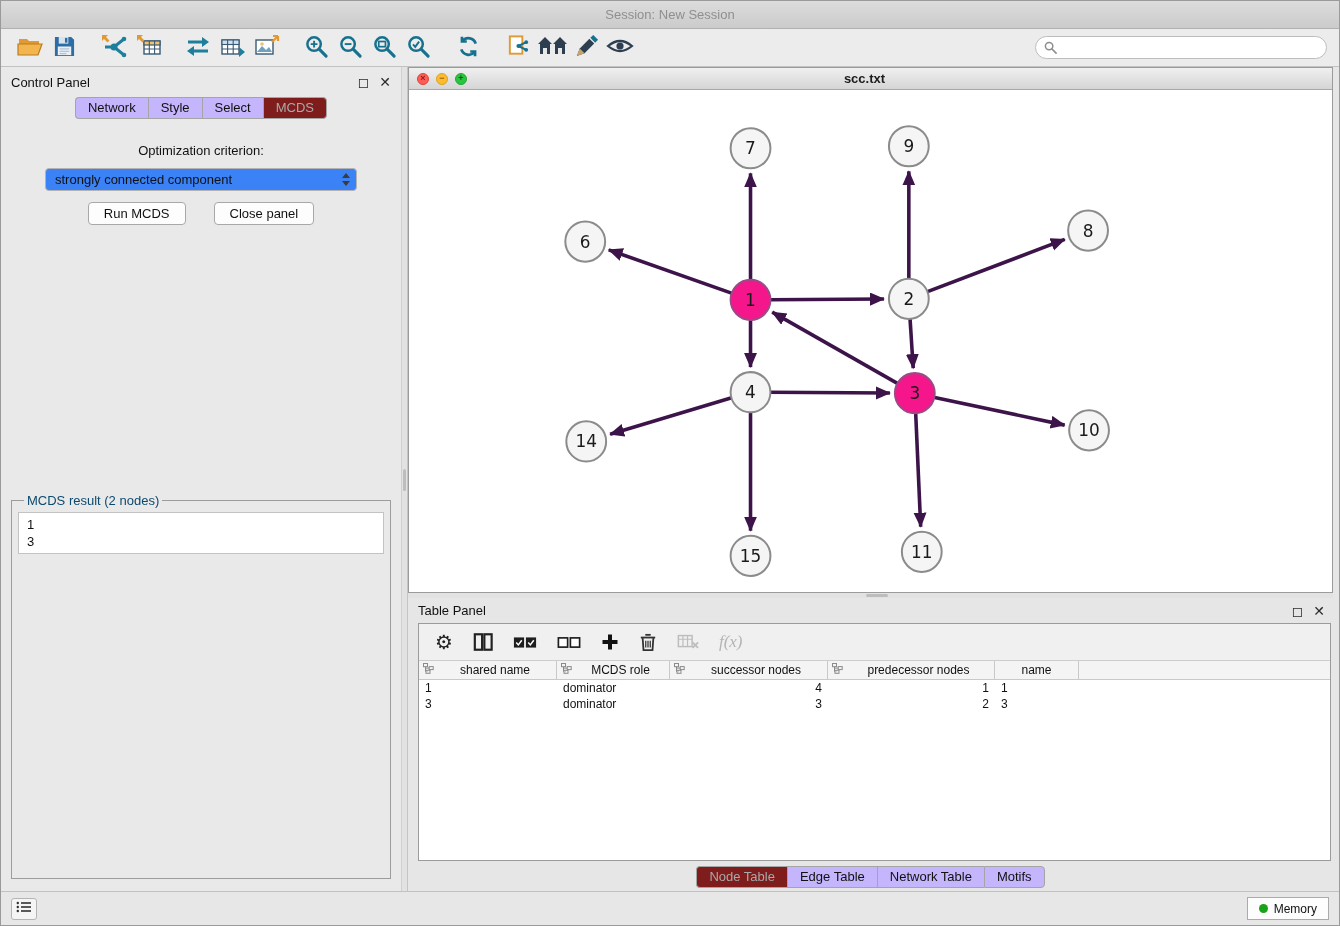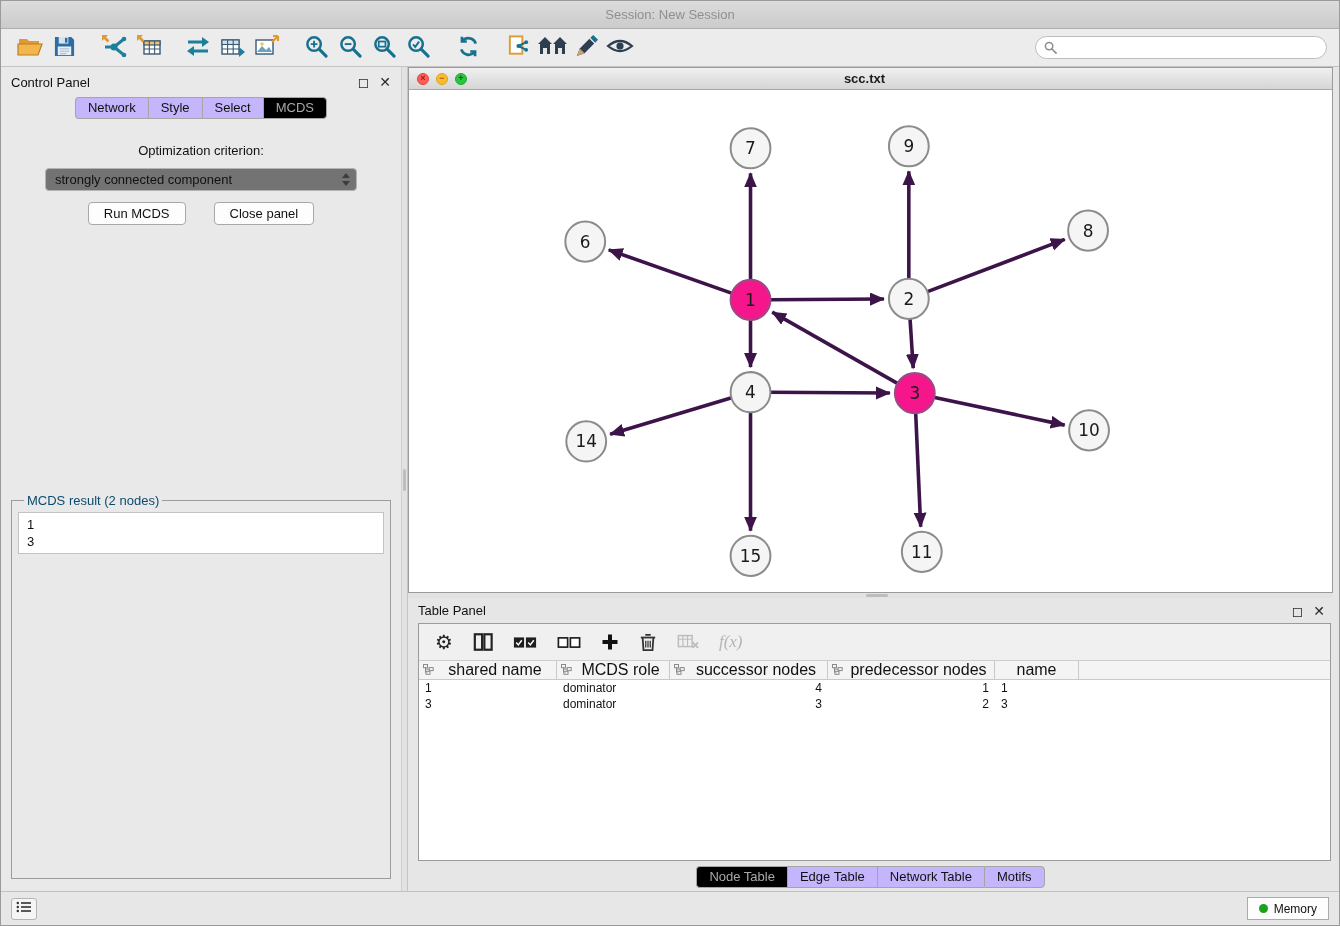--- a/index.html
+++ b/index.html
@@ -31,24 +31,24 @@
   
   .control-panel { width:400px; flex:0 0 400px; background:#e9e9e9; display:flex; flex-direction:column; }
   .panel-header { height:30px; flex:0 0 30px; display:flex; align-items:center; padding:0 10px; }
   .win-btns { margin-left:auto; display:flex; gap:10px; align-items:center; }
   .wb { font-weight:bold; color:#2b2b2b; font-size:14px; line-height:1; cursor:default; }
   .tab-row { display:flex; justify-content:center; flex:0 0 22px; }
   .tab { padding:2px 12px 3px; background:#c4b5fd; border:1px solid #a5a5a5; border-right:none;
     font-size:13px; display:flex; align-items:center; }
   .tab:first-child { border-radius:4px 0 0 4px; }
   .tab:last-child { border-right:1px solid #a5a5a5; border-radius:0 4px 4px 0; }
-  .tab.active { background:#000000; color:#a9a9a9; }
+  .tab.active { background:#7f1d1d; color:#a9a9a9; }
   .cp-body { flex:1; display:flex; flex-direction:column; min-height:0; padding:0 8px; }
   .opt-label { text-align:center; margin-top:24px; }
-  .dropdown { margin:10px auto 0; width:312px; height:23px; background:#737373; border:1px solid #b3b3b3;
+  .dropdown { margin:10px auto 0; width:312px; height:23px; background:#3b82f6; border:1px solid #b3b3b3;
     border-radius:4px; display:flex; align-items:center; padding:0 24px 0 9px; position:relative; }
   .dd-arrows { position:absolute; right:6px; top:4px; display:flex; flex-direction:column; gap:3px; }
   .tri-up { width:0; height:0; border-left:4px solid transparent; border-right:4px solid transparent; border-bottom:5px solid #3c3c3c; }
   .tri-down { width:0; height:0; border-left:4px solid transparent; border-right:4px solid transparent; border-top:5px solid #3c3c3c; }
   .btn-row { display:flex; justify-content:center; gap:28px; margin-top:11px; }
   .btn { height:23px; padding:0 15px; background:#fdfdfd; border:1px solid #a8a8a8; border-radius:4px;
     display:flex; align-items:center; font-size:13px; }
   fieldset.result-box { margin:auto 2px 12px 2px; height:386px; border:1px solid #9c9c9c;
     padding:4px 6px 8px; display:flex; }
   fieldset.result-box legend { font-size:13px; padding:0 3px; margin-left:6px; color:#0c4a6e; }
@@ -84,21 +84,21 @@
   .tp-header { height:25px; flex:0 0 25px; display:flex; align-items:center; padding:0 8px 0 10px; }
   .tp-window { border:1px solid #9b9b9b; background:#fff; margin:0 2px 0 10px; height:238px;
     flex:0 0 238px; display:flex; flex-direction:column; overflow:hidden; }
   .tp-toolbar { height:37px; flex:0 0 37px; background:#f0f0f0; border-bottom:1px solid #cdcdcd;
     display:flex; align-items:center; gap:20px; padding:0 16px; }
   .tpi { display:flex; align-items:center; justify-content:center; }
   .gear-glyph { font-size:20px; color:#222; line-height:1; }
   .fx-glyph { font-family:"Liberation Serif","DejaVu Serif",serif; font-style:italic;
     font-size:17px; color:#b4b4b4; }
   .tp-table-head { display:flex; height:19px; flex:0 0 19px; background:#f4f4f4;
-    border-bottom:1px solid #c9c9c9; font-size:16px; }
+    border-bottom:1px solid #c9c9c9; font-size:12px; }
   .th-cell { display:flex; align-items:center; border-right:1px solid #c9c9c9; padding:0 4px; gap:4px; }
   .th-label { flex:1; text-align:center; }
   .tp-body { flex:1; background:#fff; overflow:auto; }
   .tp-row { display:flex; height:16px; font-size:12px; align-items:center; }
   .td-cell { padding:0 6px; overflow:hidden; white-space:nowrap; }
   .tp-tabs { display:flex; justify-content:center; margin-top:5px; }
 
   
   .statusbar { height:34px; flex:0 0 34px; background:#e7e7e7; border-top:1px solid #c2c2c2;
     display:flex; align-items:center; padding:0 10px; }

